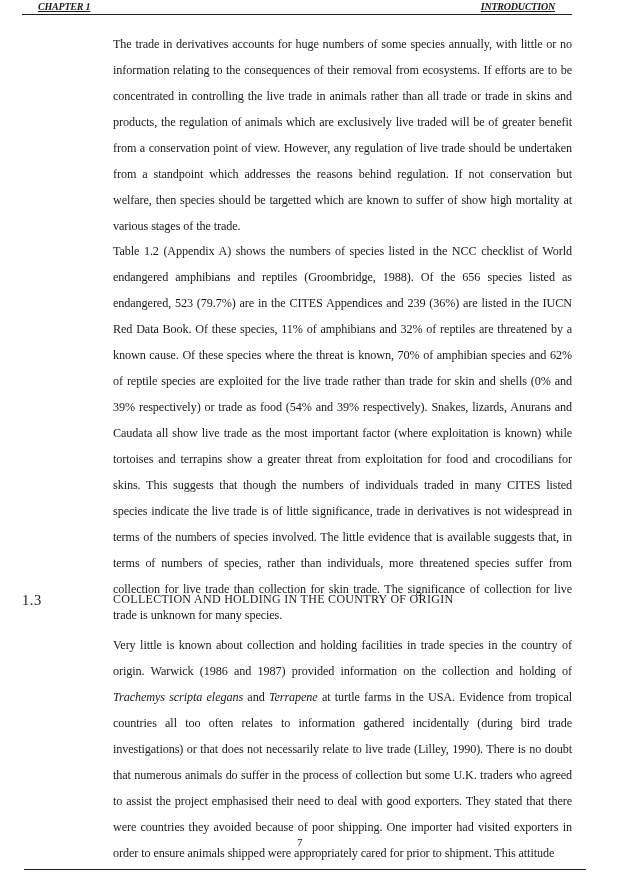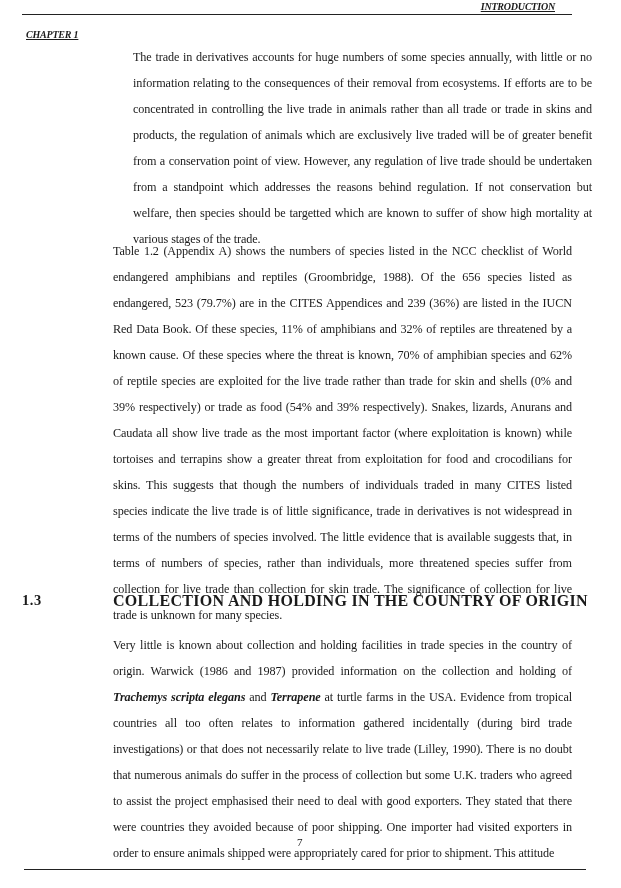--- a/index.html
+++ b/index.html
@@ -2,32 +2,32 @@
 <html><head>
 <meta charset="utf-8">
 <style>
   html, body { margin: 0; padding: 0; background: #ffffff; }
   body { width: 621px; height: 888px; position: relative; overflow: hidden;
          font-family: "Liberation Serif", "DejaVu Serif", serif; color: #1a1a1a; }
   .header { position: absolute; left: 22px; top: 0; width: 550px; height: 14px;
             border-bottom: 1.3px solid #222; }
   .hdr { position: absolute; top: 1px; font-size: 10px; font-style: italic; font-weight: bold;
          text-decoration: underline; letter-spacing: -0.2px; }
-  .hdr-left { left: 4px; margin-top: 28px; }
+  .hdr-left { left: 16px; }
   .hdr-right { right: 17px; }
   .para { position: absolute; left: 113px; width: 459px; font-size: 12.2px; line-height: 26px;
           text-align: justify; margin: 0; letter-spacing: -0.1px; }
-  .p1 { top: 44px; margin-left: 20px; }
+  .p1 { top: 31px; }
   .p2 { top: 238px; }
   .p3 { top: 632px; }
-  .section-num { position: absolute; left: 22px; top: 592px; font-size: 14.5px; font-weight: bold; letter-spacing: 0.5px; }
-  .section-title { position: absolute; left: 113px; top: 592px; font-size: 16px; font-weight: bold; letter-spacing: 0.3px; white-space: nowrap; }
+  .section-num { position: absolute; left: 22px; top: 592px; font-size: 14.5px; font-weight: normal; letter-spacing: 0.5px; }
+  .section-title { position: absolute; left: 113px; top: 592px; font-size: 12px; font-weight: normal; letter-spacing: 0.3px; white-space: nowrap; }
   .page-num { position: absolute; left: 297px; top: 836px; font-size: 11px; }
   .footer-rule { position: absolute; left: 24px; top: 869px; width: 562px; height: 0; border-top: 1.3px solid #222; }
-  em { font-style: italic; font-weight: bold; }
+  em { font-style: italic; }
 </style>
 </head>
 <body>
 
 <div class="header">
   <span class="hdr hdr-left">CHAPTER 1</span>
   <span class="hdr hdr-right">INTRODUCTION</span>
 </div>
 
 <p class="para p1">The trade in derivatives accounts for huge numbers of some species annually, with little or no information relating to the consequences of their removal from ecosystems. If efforts are to be concentrated in controlling the live trade in animals rather than all trade or trade in skins and products, the regulation of animals which are exclusively live traded will be of greater benefit from a conservation point of view. However, any regulation of live trade should be undertaken from a standpoint which addresses the reasons behind regulation. If not conservation but welfare, then species should be targetted which are known to suffer of show high mortality at various stages of the trade.</p>

